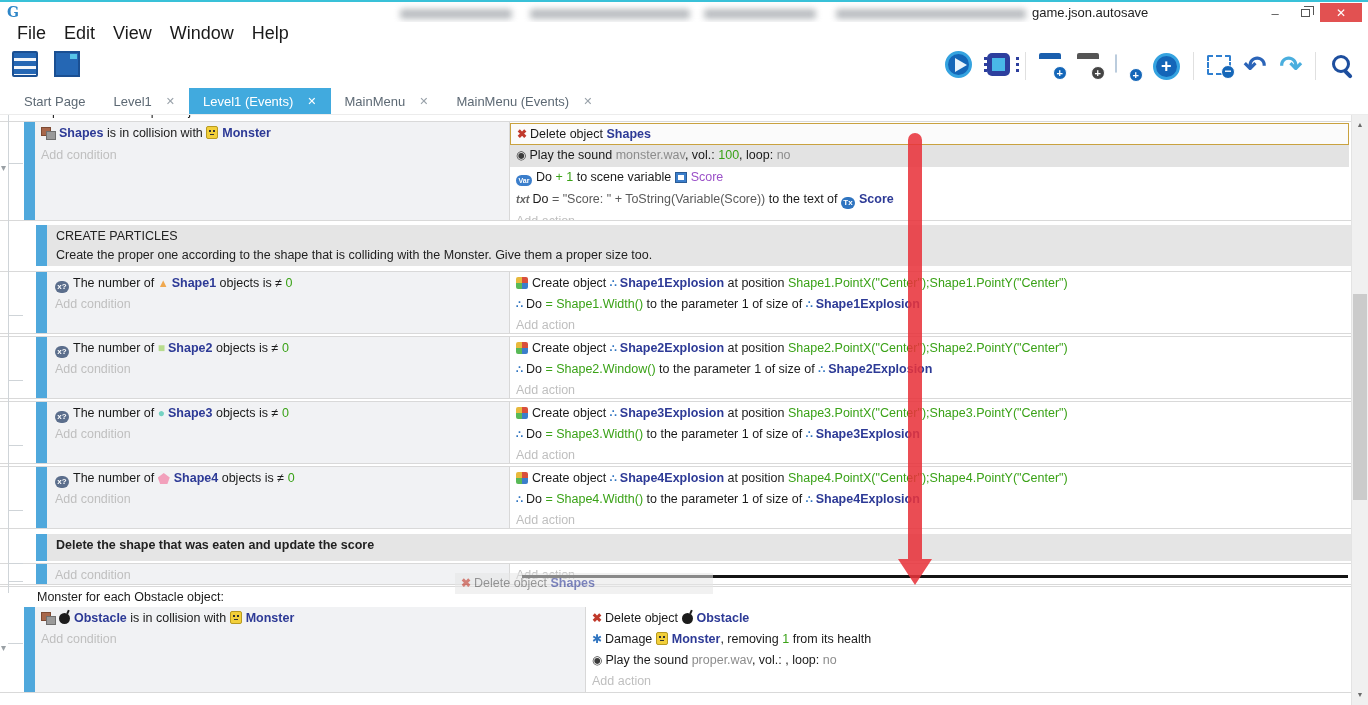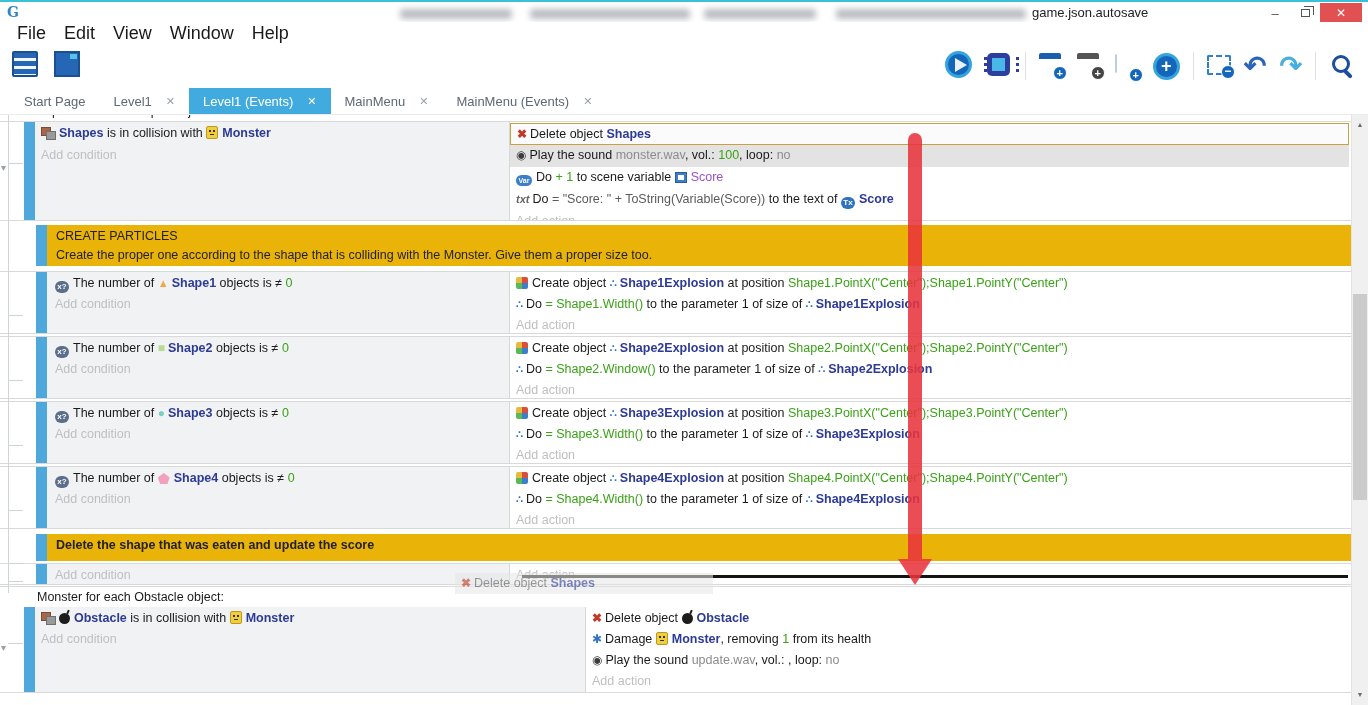--- a/index.html
+++ b/index.html
@@ -75,21 +75,21 @@
   .act{flex:1;background:#fff;padding-top:1px;overflow:hidden}
   .erow{height:22px;line-height:21px;font-size:12.5px;white-space:nowrap;overflow:hidden;padding-left:6px;color:#1a1a1a}
   .rh21 .erow{height:21px;line-height:20px}
   .erow.sel{background:#fbfbfb;border:1px solid #c9a23f;margin-right:2px}
   .erow.hl{background:#e3e3e3;margin-right:2px}
   .ph{color:#bfbfbf}
   .cond .erow{padding-left:6px}
   .ind2 .cond .erow{padding-left:8px}
 
   .comment{display:flex;align-items:stretch;height:100%}
-  .comment .cbody{flex:1;background:#eab308;padding:2px 0 0 9px;font-size:12.5px;color:#222;line-height:19px;overflow:hidden}
+  .comment .cbody{flex:1;background:#e5e5e5;padding:2px 0 0 9px;font-size:12.5px;color:#222;line-height:19px;overflow:hidden}
   .comment .cbody div{white-space:nowrap}
 
   
   .s-k{color:#1a1a1a}
   .s-obj{color:#2d3a96;font-weight:bold}
   .s-g{color:#8c8c8c}
   .s-g2{color:#5a5a5a}
   .s-grn{color:#3aa217}
   .s-pur{color:#9b50c8}
 
@@ -328,21 +328,21 @@
           <div class="ev-inner" style="height: 87px;">
             <span class="sp" style="width: 24px;"></span>
             <span class="bar"></span>
             <div class="cond" style="width: 551px;">
               <div class="erow"><span class="icon ic-collision"></span><span class="icon ic-bomb"></span><span class="s-obj">Obstacle</span><span class="s-k"> is in collision with </span><span class="icon ic-monster"></span><span class="s-obj">Monster</span></div>
               <div class="erow ph">Add condition</div>
             </div>
             <div class="act">
               <div class="erow"><span class="icon ic-glyph ic-delete">✖</span><span class="s-k">Delete object </span><span class="icon ic-bomb"></span><span class="s-obj">Obstacle</span></div>
               <div class="erow"><span class="icon ic-glyph ic-damage">✱</span><span class="s-k">Damage </span><span class="icon ic-monster"></span><span class="s-obj">Monster</span><span class="s-k">, removing </span><span class="s-grn">1</span><span class="s-k"> from its health</span></div>
-              <div class="erow"><span class="icon ic-glyph ic-sound">◉</span><span class="s-k">Play the sound </span><span class="s-g">update.wav</span><span class="s-k">, vol.: , loop: </span><span class="s-g">no</span></div>
+              <div class="erow"><span class="icon ic-glyph ic-sound">◉</span><span class="s-k">Play the sound </span><span class="s-g">proper.wav</span><span class="s-k">, vol.: , loop: </span><span class="s-g">no</span></div>
               <div class="erow ph">Add action</div>
             </div>
           </div>
         </div>
       </div>
     <div class="dropline"></div>
     <div class="ghost" id="ghost"><span class="icon ic-glyph ic-delete">✖</span><span class="s-g2">Delete object </span><span class="s-obj">Shapes</span></div>
     <div class="arrow">
       <div class="shaft"></div>
         <div class="head"></div>

